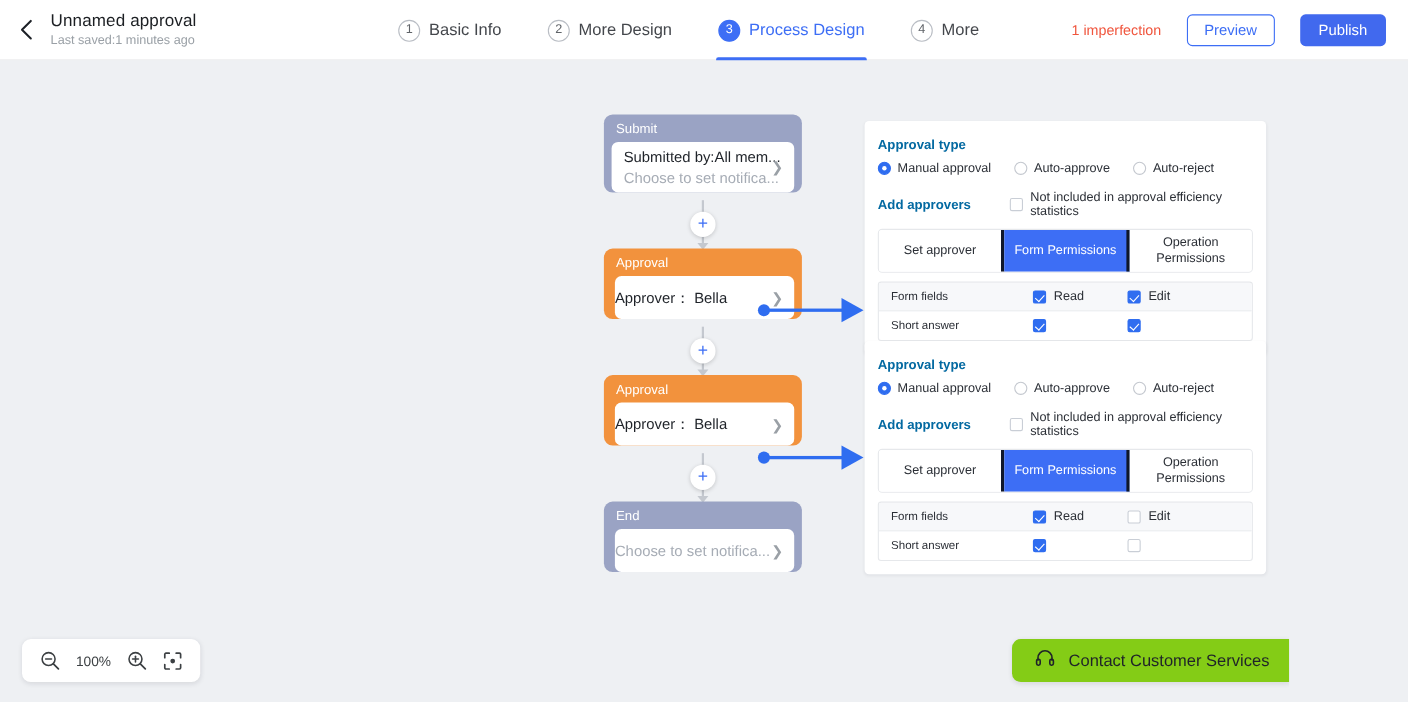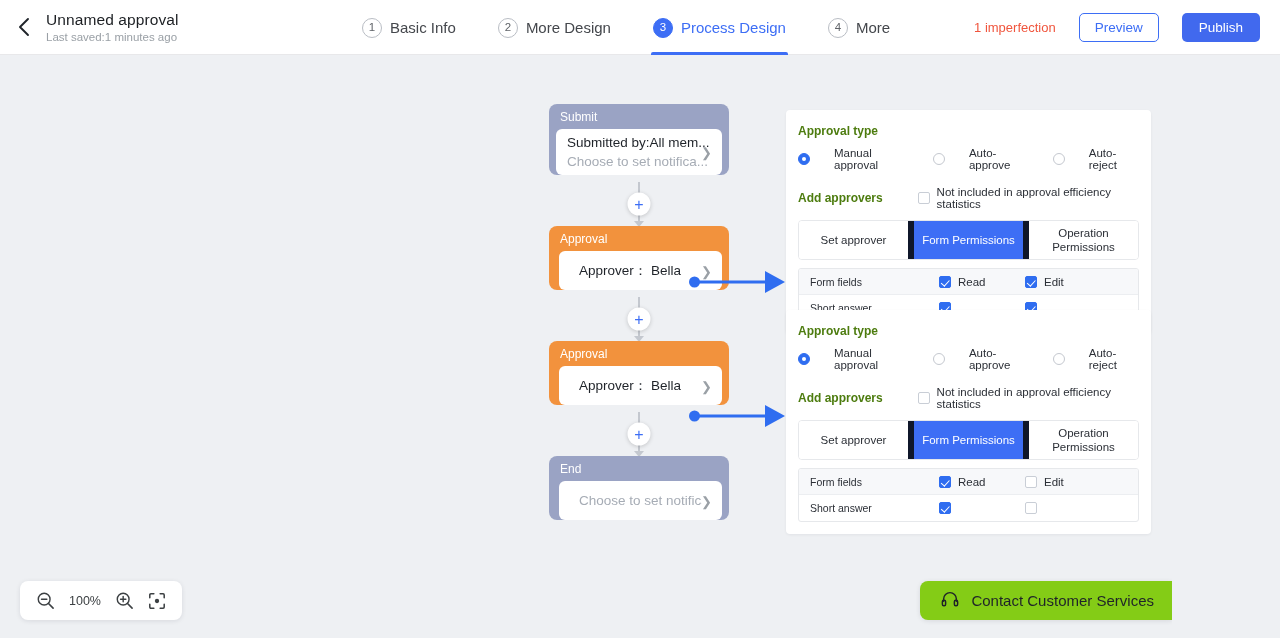--- a/index.html
+++ b/index.html
@@ -102,21 +102,21 @@
     white-space: nowrap; overflow: hidden; padding-right: 18px;
   }
   .node-line2 {
     font-size: 13.5px; color: #a6acb5; line-height: 19px;
     white-space: nowrap; overflow: hidden; padding-right: 18px;
   }
   .node-chevron {
     position: absolute; right: 10px; top: 50%; transform: translateY(-50%);
     color: #9aa0a6; font-size: 13px; line-height: 1;
   }
-  .node.single .node-body { padding: 10px 20px; margin-left: 10px; }
+  .node.single .node-body { padding: 10px 0; margin-left: 10px; }
 
   .connector {
     width: 180px; height: 44px; position: relative;
   }
   .connector .cline {
     position: absolute; left: 89px; top: 0; width: 1.5px; height: 44px;
     background: #c4c8cf;
   }
   .connector .plus {
     position: absolute; left: 50%; top: 50%; transform: translate(-50%, -50%);
@@ -148,23 +148,23 @@
     border-top: 11px solid transparent; border-bottom: 11px solid transparent;
     border-left: 20px solid #2f6df0;
   }
 
   
   .panel {
     position: absolute; width: 365px; background: #fff;
     border-radius: 4px; padding: 14px 12px 12px;
     box-shadow: 0 1px 3px rgba(16,24,40,.06);
   }
-  .p-label { font-size: 12px; color: #4d7c0f; font-weight: bold; }
+  .p-label { font-size: 12px; color: #0369a1; font-weight: bold; }
   .radio-row { display: flex; align-items: center; gap: 21px; margin-top: 9px; }
-  .radio-item { display: flex; align-items: center; gap: 24px; cursor: pointer; }
+  .radio-item { display: flex; align-items: center; gap: 6px; cursor: pointer; }
   .radio {
     width: 12px; height: 12px; border-radius: 50%;
     border: 1px solid #c4c8cf; background: #fff; flex: none;
     position: relative;
   }
   .radio.on { border-color: #2f6df0; background: #2f6df0; }
   .radio.on::after {
     content: ""; position: absolute; left: 50%; top: 50%;
     transform: translate(-50%,-50%);
     width: 4px; height: 4px; border-radius: 50%; background: #fff;
@@ -190,21 +190,21 @@
   .cbx-text { font-size: 11.5px; color: #2b2f36; }
 
   .segmented {
     display: flex; margin-top: 10px;
     border: 1px solid #e6e8eb; border-radius: 4px; overflow: hidden;
   }
   .seg {
     flex: 1; height: 38px; display: flex; align-items: center;
     justify-content: center; text-align: center;
     font-size: 11.5px; color: #2b2f36; background: #fff; cursor: pointer;
-    border-right: 6px solid #0f172a; line-height: 14px; padding: 0 4px;
+    border-right: 3px solid #0f172a; line-height: 14px; padding: 0 4px;
   }
   .seg:last-child { border-right: none; }
   .seg.active { background: #3d6ef5; color: #fff; }
 
   .perm-table {
     margin-top: 8px; border: 1px solid #e6e8eb; border-radius: 3px;
     overflow: hidden;
   }
   .perm-row {
     display: flex; align-items: center; height: 26px;

